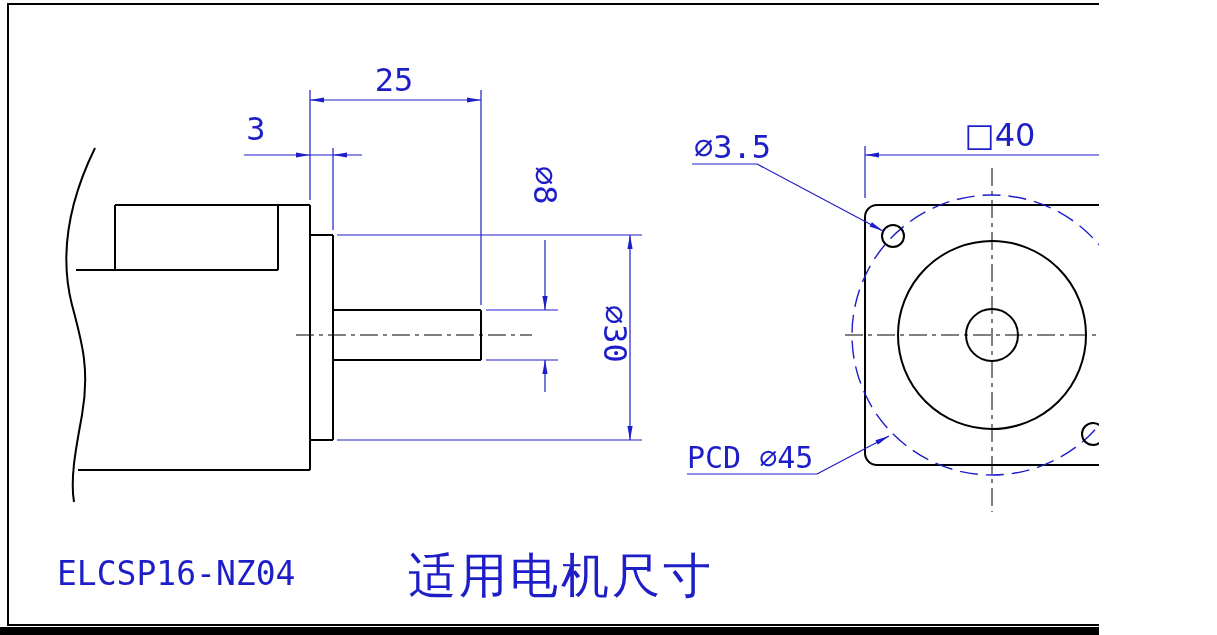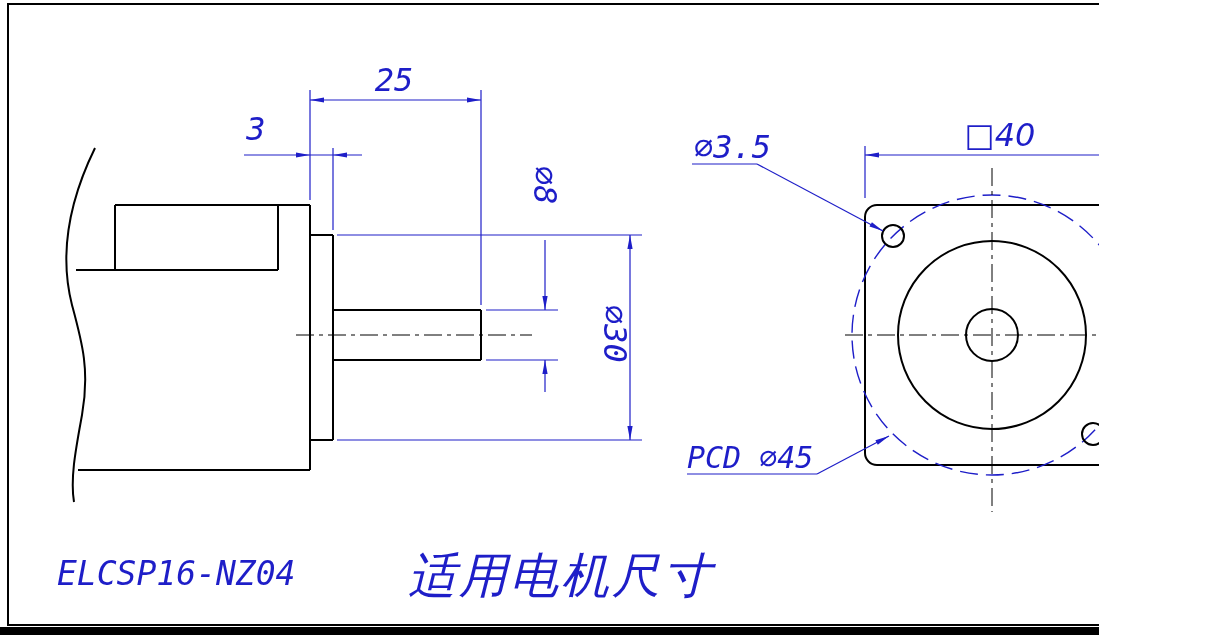--- a/index.html
+++ b/index.html
@@ -1,17 +1,17 @@
 <!DOCTYPE html>
 <html><head>
 <meta charset="utf-8">
 <style>
   :root{ --dim:#1e1ec8; --line:#000; }
   html,body{margin:0;padding:0;background:#fff;}
-  .canvas{position:relative;width:1099px;height:635px;background:#fff;overflow:hidden;font-style:italic;}
+  .canvas{position:relative;width:1099px;height:635px;background:#fff;overflow:hidden;}
   svg{display:block;}
   .part{stroke:var(--line);stroke-width:2;fill:none;}
   .center{stroke:var(--line);stroke-width:1;fill:none;stroke-dasharray:18 5 4 5;}
   .dim{stroke:var(--dim);stroke-width:1.2;fill:none;}
   .dimfill{fill:var(--dim);stroke:none;}
   text.dimtxt{fill:var(--dim);font-family:"DejaVu Sans Mono","DejaVu Sans",monospace;font-size:32px;}
   text.dimtxt-sm{fill:var(--dim);font-family:"DejaVu Sans Mono","DejaVu Sans",monospace;font-size:30px;}
   text.model{fill:var(--dim);font-family:"DejaVu Sans Mono","DejaVu Sans",monospace;font-size:33px;}
   text.title{fill:var(--dim);font-family:"DejaVu Sans",sans-serif;font-size:48px;letter-spacing:3px;}
   .pcdcircle{stroke:var(--dim);stroke-width:1.4;fill:none;stroke-dasharray:18 8;}

